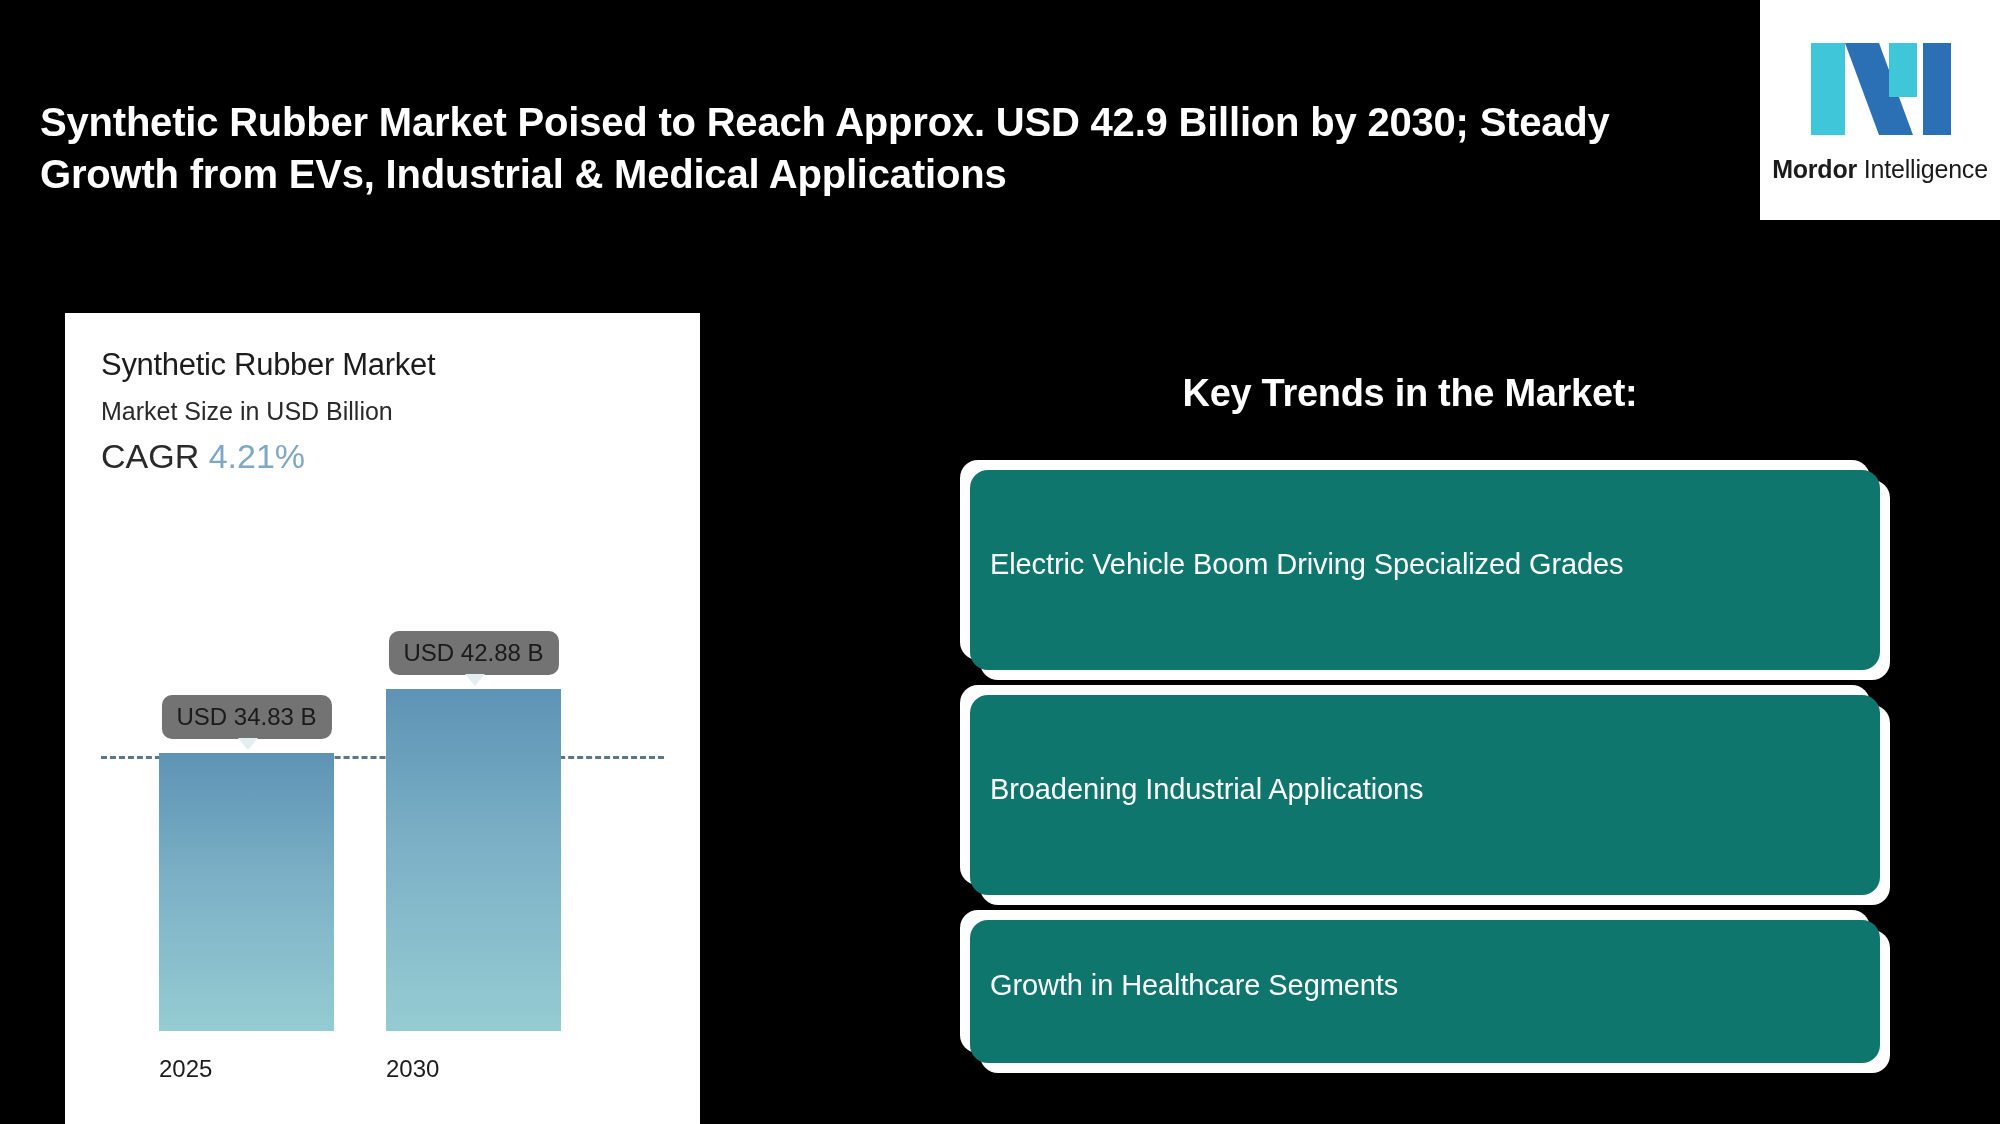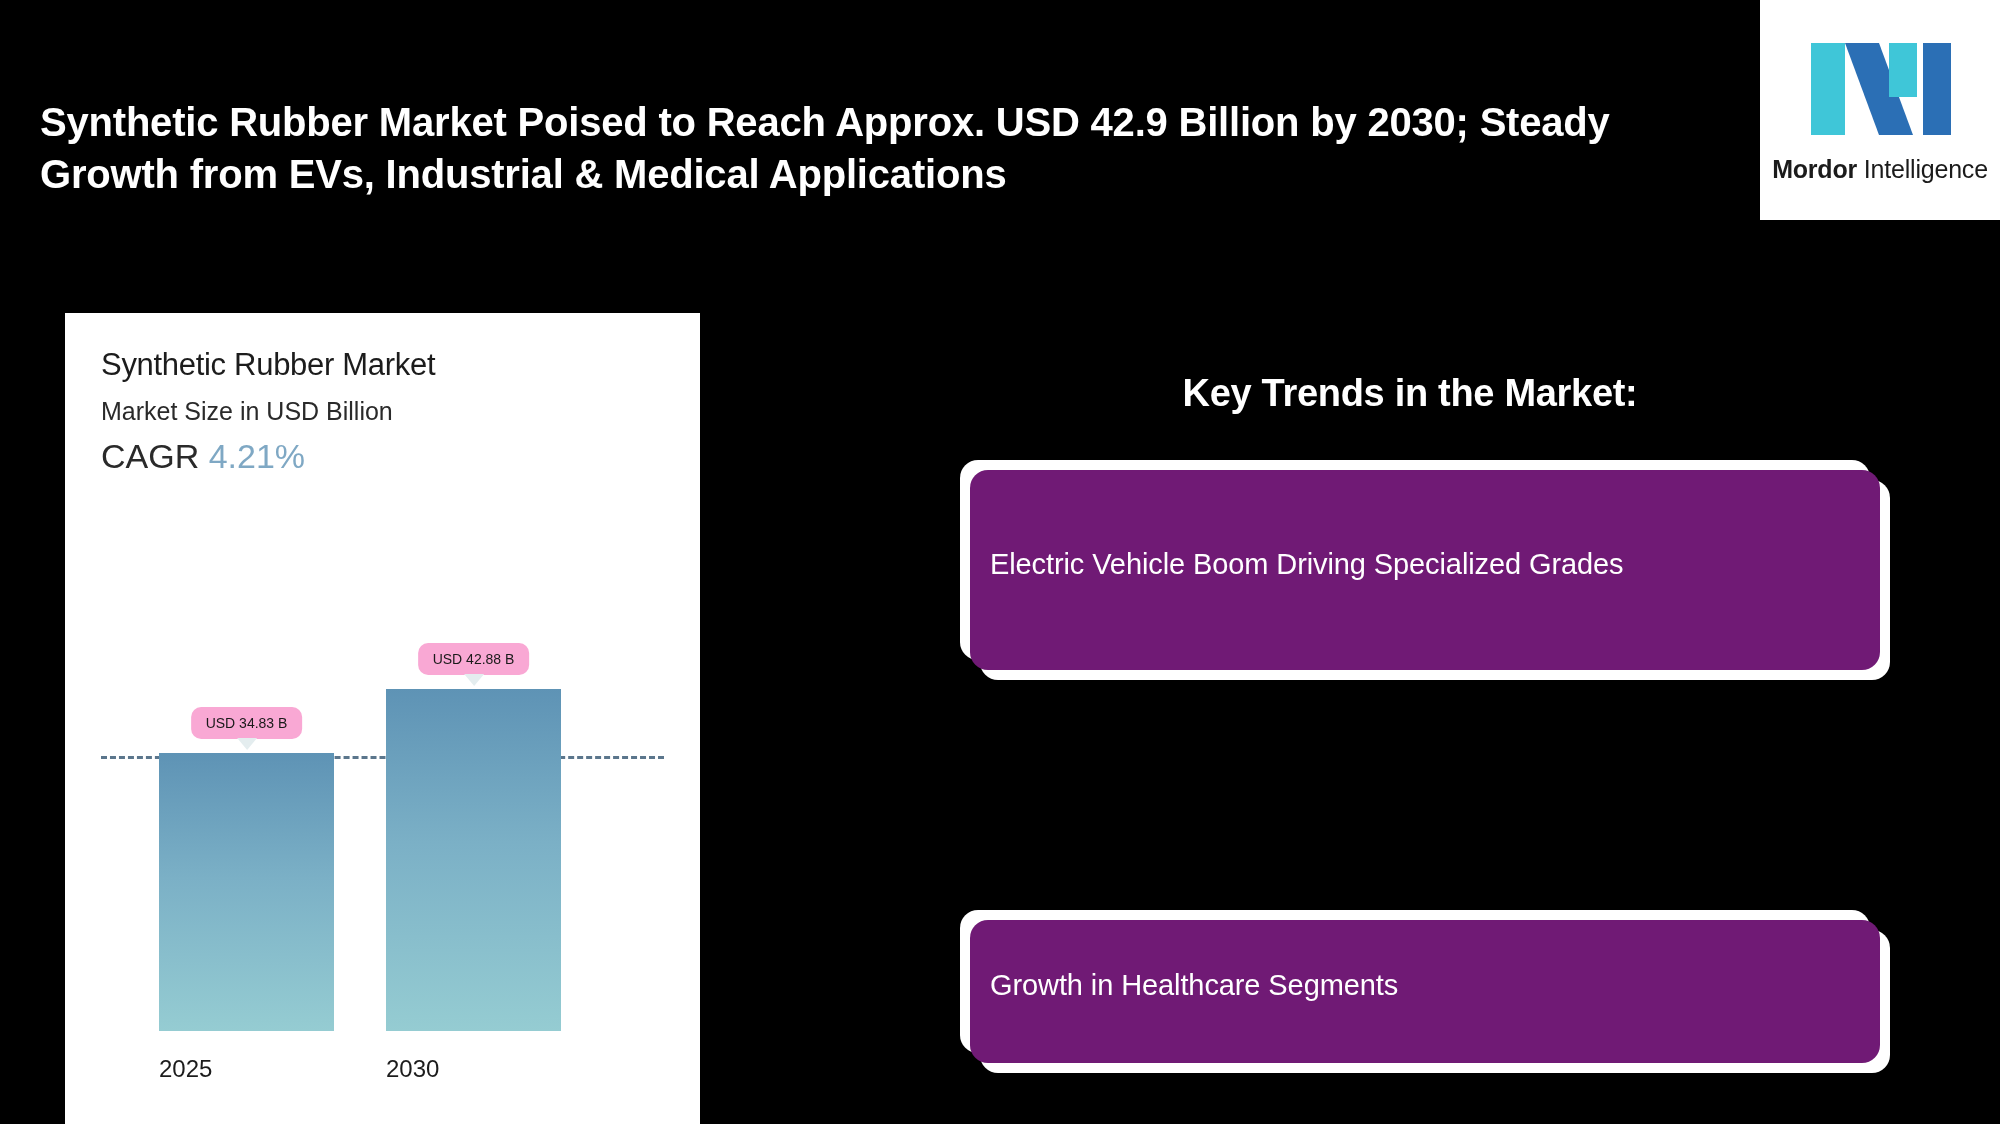--- a/index.html
+++ b/index.html
@@ -87,24 +87,24 @@
   .bar-slot.s2 { left:285px; }
   .bar {
     position:absolute; bottom:0; left:0; width:175px;
     background:linear-gradient(to bottom,#5e93b5 0%,#7bb0c6 45%,#95ccd2 100%);
   }
   .bar.b1 { height:278px; }
   .bar.b2 { height:342px; }
 
   .bubble {
     position:absolute;
-    background:#f9a8d4;
+    background:#737373;
     border-radius:10px;
     padding:8px 15px;
-    font-size:14px;
+    font-size:24px;
     color:#1a1a1a;
     white-space:nowrap;
     left:50%;
     transform:translateX(-50%);
   }
   .bubble::after {
     content:"";
     position:absolute;
     left:50%; margin-left:-9px; bottom:-11px;
     border-left:10px solid transparent;
@@ -136,21 +136,21 @@
     color:#ffffff;
     font-size:38px;
     font-weight:bold;
     letter-spacing:-0.3px;
   }
   .card {
     position:absolute;
     left:970px;
     width:910px;
     border-radius:18px;
-    background:#701a75;
+    background:#0f766e;
     box-shadow:10px 10px 0 0 #ffffff, -10px -10px 0 0 #ffffff;
     display:flex;
     align-items:center;
     padding:0 20px;
   }
   .card.c1 { top:470px; height:200px; }
   .card.c2 { top:695px; height:200px; }
   .card.c3 { top:920px; height:143px; }
   .card-text {
     color:#ffffff;
@@ -210,18 +210,21 @@
     </div>
 
   </div>
 
   <div class="trends-heading">Key Trends in the Market:</div>
 
   <div class="card c1">
     <div class="card-text">Electric Vehicle Boom Driving Specialized Grades</div>
   </div>
 
+  <div class="card c2">
+    <div class="card-text">Broadening Industrial Applications</div>
+  </div>
 
   <div class="card c3">
     <div class="card-text">Growth in Healthcare Segments</div>
   </div>
 
 </div>
 
 </body></html>

